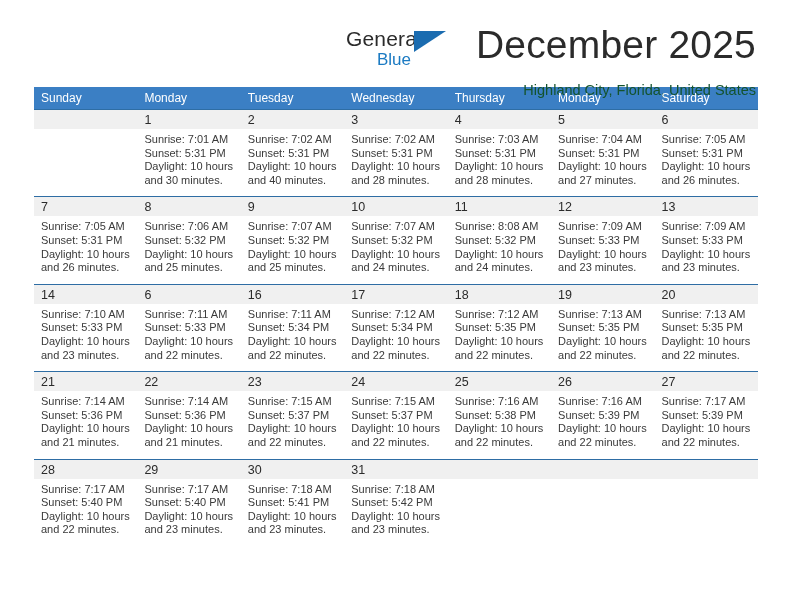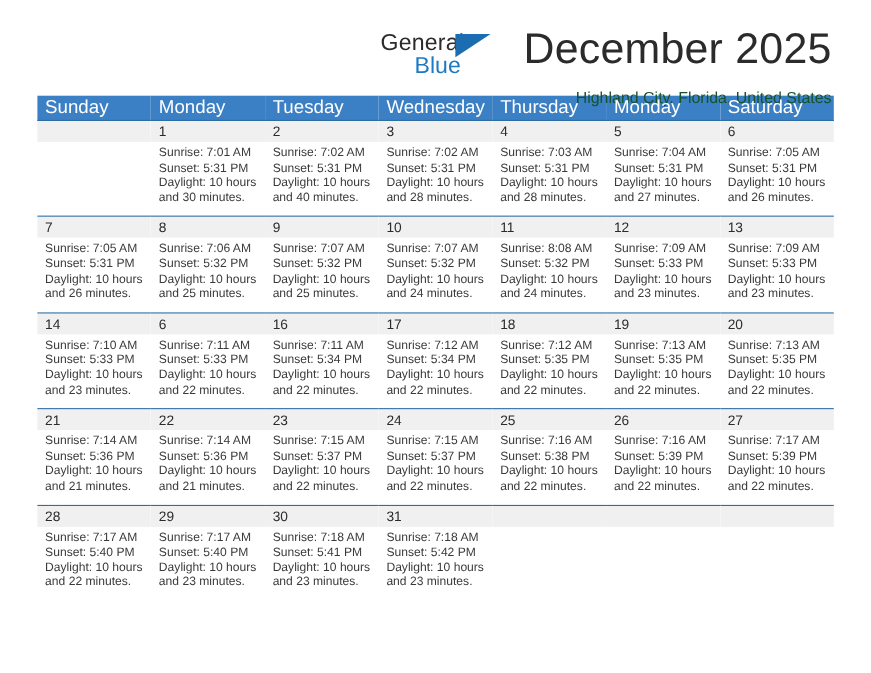--- a/index.html
+++ b/index.html
@@ -32,21 +32,21 @@
     flex: 0 0 auto;
   }
   .logo-general {
     font-size: 21px;
     color: #2b2b2b;
     letter-spacing: 0.2px;
     line-height: 22px;
     display: block;
   }
   .logo-blue {
-    font-size: 21px;
+    font-size: 17px;
     color: #1b7ac2;
     line-height: 21px;
     display: block;
     margin-left: 31px;
     margin-top: -1px;
   }
   .logo-tri {
     position: absolute;
     left: 68px;
     top: 3px;
@@ -80,21 +80,21 @@
   }
   table.cal {
     width: 724px;
     border-collapse: collapse;
     table-layout: fixed;
   }
   table.cal th {
     background: #3b7fc4;
     color: #ffffff;
     font-weight: normal;
-    font-size: 17px;
+    font-size: 12px;
     text-align: left;
     padding: 5px 0 5px 7px;
     height: 21px;
     line-height: 12px;
   }
   table.cal td {
     vertical-align: top;
     width: 103.4px;
     padding: 0;
     background: #ffffff;

